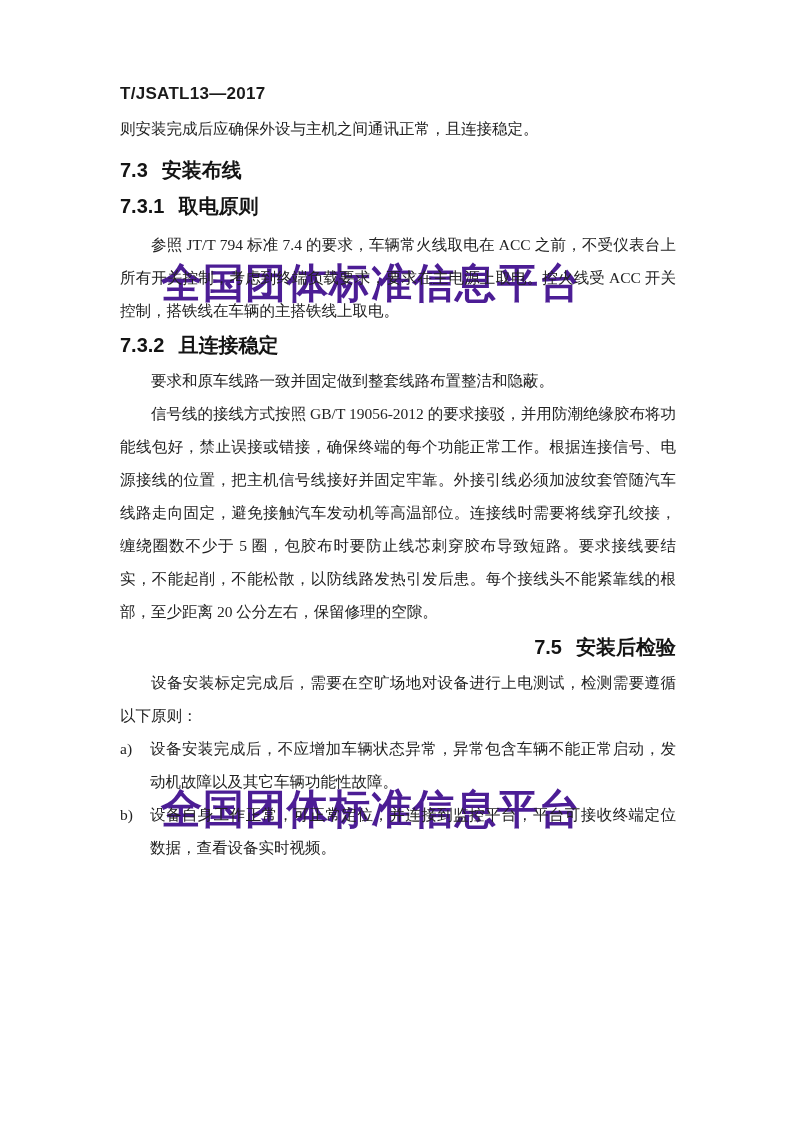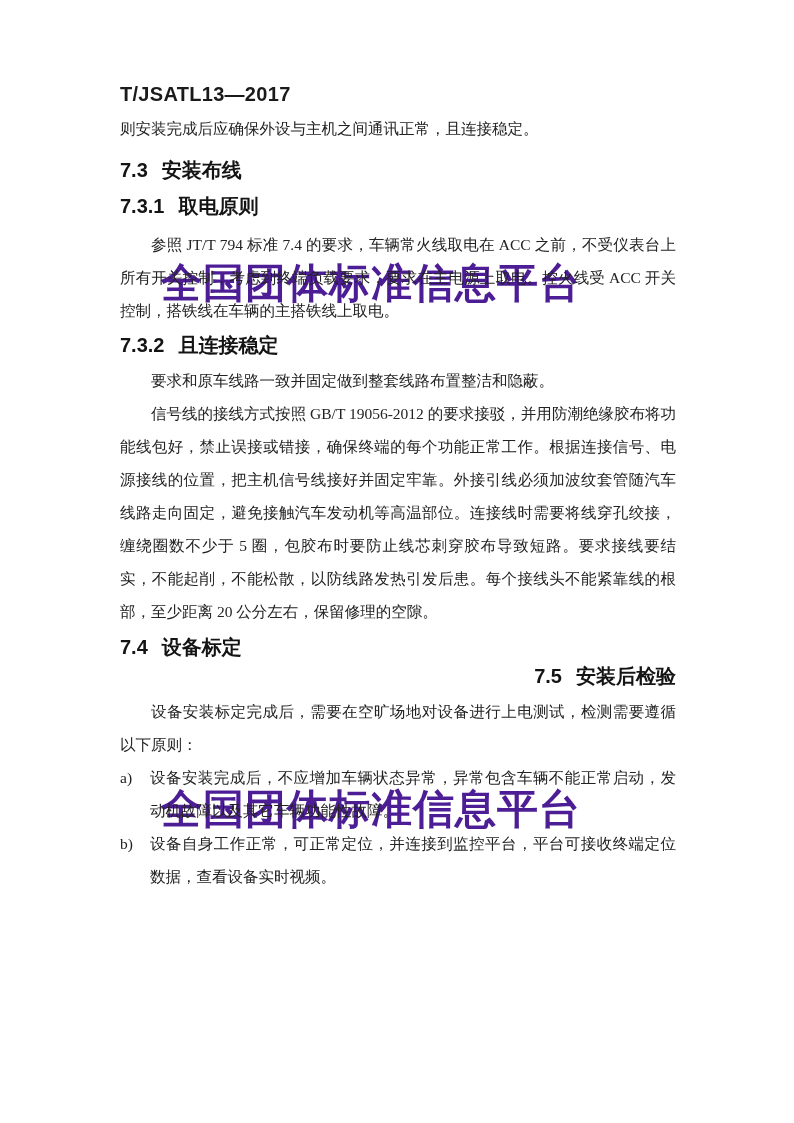--- a/index.html
+++ b/index.html
@@ -34,21 +34,21 @@
     position: absolute;
     top: 0;
     left: 120px;
     width: 556px;
     z-index: 2;
   }
   .doc-header {
     margin-top: 84px;
     font-family: "Liberation Sans", "DejaVu Sans", sans-serif;
     font-weight: 700;
-    font-size: 20px;
+    font-size: 17px;
     line-height: 20px;
     letter-spacing: 0.3px;
     color: #1a1a1a;
   }
   .body-p {
     margin: 0;
     font-size: 15.5px;
     line-height: 33px;
     text-align: justify;
     color: #222222;
@@ -102,21 +102,20 @@
 
     <h3 class="heading h-731"><span class="h-num">7.3.1</span><span>取电原则</span></h3>
 
     <p class="body-p indent p-731">参照 JT/T 794 标准 7.4 的要求，车辆常火线取电在 ACC 之前，不受仪表台上所有开关控制，考虑到终端负载要求，要求在主电源上取电。控火线受 ACC 开关控制，搭铁线在车辆的主搭铁线上取电。</p>
 
     <h3 class="heading h-732"><span class="h-num">7.3.2</span><span>且连接稳定</span></h3>
 
     <p class="body-p indent p-732a">要求和原车线路一致并固定做到整套线路布置整洁和隐蔽。</p>
     <p class="body-p indent p-732b">信号线的接线方式按照 GB/T 19056-2012 的要求接驳，并用防潮绝缘胶布将功能线包好，禁止误接或错接，确保终端的每个功能正常工作。根据连接信号、电源接线的位置，把主机信号线接好并固定牢靠。外接引线必须加波纹套管随汽车线路走向固定，避免接触汽车发动机等高温部位。连接线时需要将线穿孔绞接，缠绕圈数不少于 5 圈，包胶布时要防止线芯刺穿胶布导致短路。要求接线要结实，不能起削，不能松散，以防线路发热引发后患。每个接线头不能紧靠线的根部，至少距离 20 公分左右，保留修理的空隙。</p>
 
-    <h2 class="heading h-74"><span class="h-num">7.4</span><span>设备标定</span></h2>
 
 
     <h2 class="heading h-75"><span class="h-num">7.5</span><span>安装后检验</span></h2>
 
     <p class="body-p indent p-75">设备安装标定完成后，需要在空旷场地对设备进行上电测试，检测需要遵循以下原则：</p>
 
     <div class="list-item li-a">
       <span class="marker">a)</span>
       <span class="li-text">设备安装完成后，不应增加车辆状态异常，异常包含车辆不能正常启动，发动机故障以及其它车辆功能性故障。</span>
     </div>

